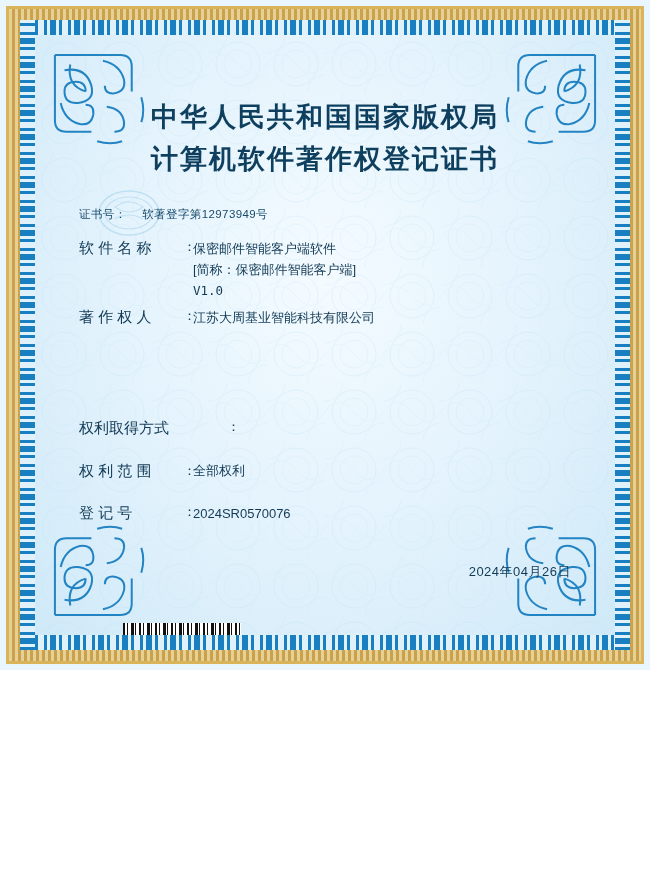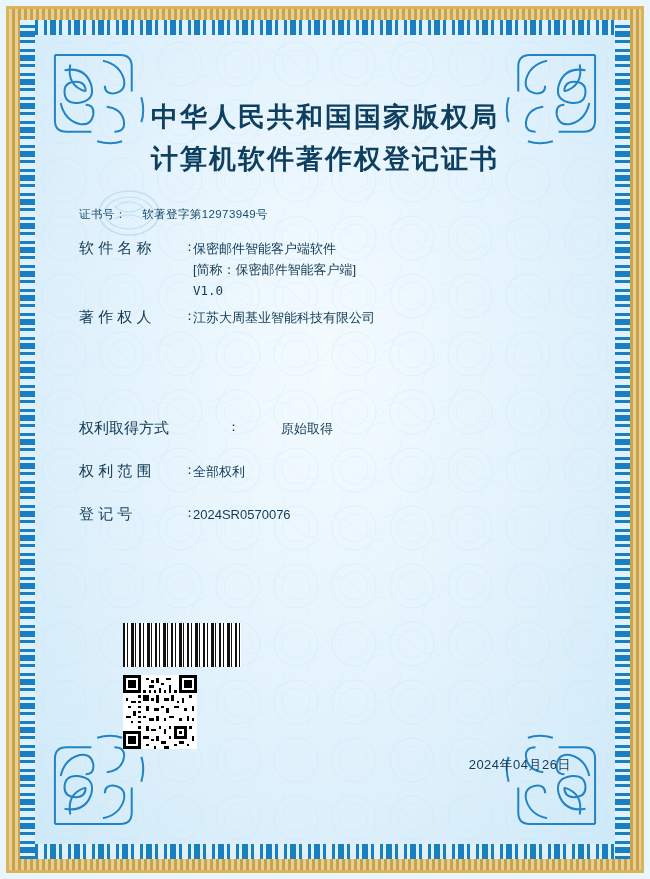--- a/index.html
+++ b/index.html
@@ -11,21 +11,21 @@
     width: 650px;
     height: 879px;
     overflow: hidden;
     font-family: "Liberation Sans", sans-serif;
   }
 
   
   .certificate {
     position: relative;
     width: 650px;
-    height: 879px;
+    height: 670px;
     box-sizing: border-box;
     background: #eaf6fd;
   }
   
   .gold-band {
     position: absolute;
     left: 6px; top: 6px; right: 6px; bottom: 6px;
     box-sizing: border-box;
     border: 3px solid #d9b45a;
     background:
@@ -179,21 +179,21 @@
     position: absolute;
     left: 88px;
     top: 640px;
     width: 74px;
     height: 74px;
   }
 
   .date-row {
     position: absolute;
     right: 44px;
-    bottom: 70px;
+    bottom: 54px;
     font-size: 13px;
     color: #123a55;
     letter-spacing: .5px;
   }
 
   
   .seal {
     position: absolute;
     left: 62px;
     top: 152px;
@@ -316,24 +316,23 @@
           <div class="field-label">著 作 权 人</div>
           <div class="field-colon">：</div>
           <div class="field-value">江苏大周基业智能科技有限公司</div>
         </div>
 
         <div class="gap-lg"></div>
 
         <div class="field-row" style="margin-bottom:22px;gap:44px;">
           <div class="field-label">权利取得方式</div>
           <div class="field-colon">：</div>
-          <div class="field-value">原始取得</div>
         </div>
 
-        <div class="field-row" style="margin-bottom:22px;">
+        <div class="field-row" style="margin-bottom:22px;align-items:center;">
           <div class="field-label">权 利 范 围</div>
           <div class="field-colon">：</div>
           <div class="field-value">全部权利</div>
         </div>
 
         <div class="field-row">
           <div class="field-label">登 记 号</div>
           <div class="field-colon">：</div>
           <div class="field-value mono">2024SR0570076</div>
         </div>

